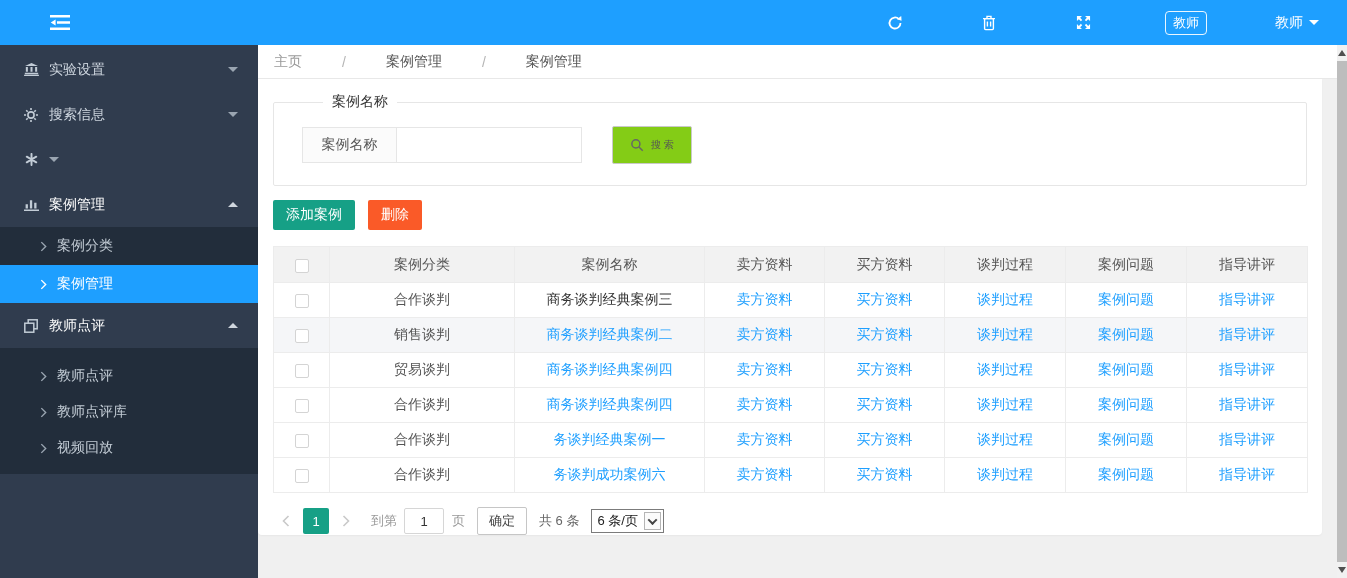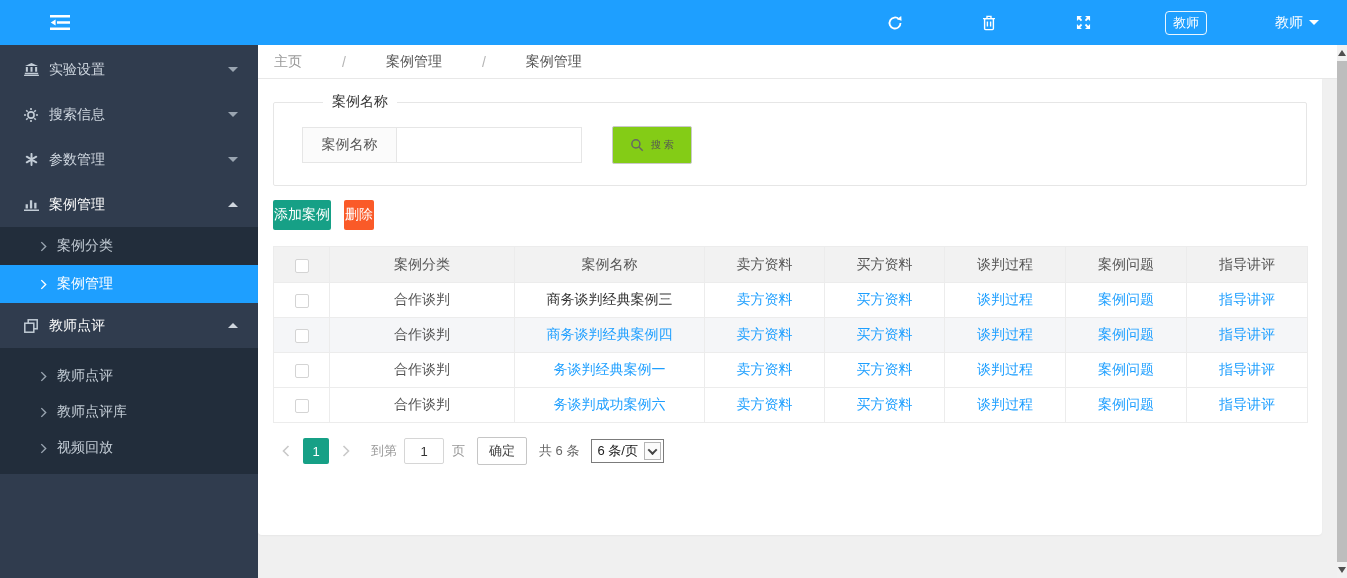--- a/index.html
+++ b/index.html
@@ -51,21 +51,21 @@
   fieldset.search { border:1px solid #e6e6e6; border-radius:2px; padding:15px 0 21px 28px; }
   fieldset.search legend { margin-left:21px; padding:0 9px; font-size:14px; color:#333; }
   .form-row { display:flex; align-items:center; }
   .fld-label { height:36px; width:95px; background:#fbfbfb; border:1px solid #e6e6e6; display:flex; align-items:center; justify-content:center; font-size:14px; color:#555; }
   .fld-input { height:36px; width:185px; border:1px solid #e6e6e6; border-left:none; padding:0 10px; font-size:14px; color:#333; outline:none; }
   .search-btn { margin-left:30px; height:38px; padding:0 17px; background:#84cc16; border:1px solid #c9c9c9; border-radius:2px; font-size:10px; color:#555; display:flex; align-items:center; cursor:pointer; font-family:inherit; }
   .search-btn svg { margin-right:7px; }
 
   
   .toolbar { margin-top:14px; display:flex; }
-  .btn { height:30px; border:none; border-radius:2px; color:#fff; font-size:14px; padding:0 1px; cursor:pointer; font-family:inherit; }
+  .btn { height:30px; border:none; border-radius:2px; color:#fff; font-size:14px; padding:0 13px; cursor:pointer; font-family:inherit; }
   .btn.add { background:#16a086; }
   .btn.del { background:#fa5a28; margin-left:13px; }
 
   
   table.cases { width:100%; margin-top:16px; border-collapse:collapse; table-layout:fixed; }
   table.cases th, table.cases td { border:1px solid #ececec; text-align:center; font-size:14px; }
   table.cases th { background:#f2f2f2; color:#555; height:36px; font-weight:normal; }
   table.cases td { height:35px; color:#555; }
   table.cases tbody tr:nth-child(2) { background:#f5f6f8; }
   .checkbox { display:inline-block; width:14px; height:14px; background:#fff; border:1px solid #d4d4d4; border-radius:2px; vertical-align:middle; cursor:pointer; }
@@ -154,21 +154,20 @@
         </span>
         <span class="lbl">搜索信息</span>
         <span class="tri down"></span>
       </div>
       <div class="side-item">
         <span class="mi">
           <svg viewBox="0 0 14 14" width="13" height="13" fill="none" stroke="currentColor" stroke-width="2.1" stroke-linecap="round">
             <path d="M7 1v12M1.9 4l10.2 6M12.1 4L1.9 10"></path>
           </svg>
         </span>
-        <span class="lbl">参数管理</span>
         <span class="tri down"></span>
       </div>
       <div class="side-item expanded">
         <span class="mi">
           <svg viewBox="0 0 15 13" width="15" height="13" fill="currentColor">
             <path d="M0 11.4h15V13H0zM1.6 6.2h2.3v4.2H1.6zM5.9 2.2h2.3v8.2H5.9zM10.2 4.8h2.3v5.6h-2.3z"></path>
           </svg>
         </span>
         <span class="lbl">案例管理</span>
         <span class="tri up"></span>
@@ -290,20 +289,40 @@
                 <td>合作谈判</td>
                 <td><span class="plain-name">商务谈判经典案例三</span></td>
                 <td><a class="link">卖方资料</a></td>
                 <td><a class="link">买方资料</a></td>
                 <td><a class="link">谈判过程</a></td>
                 <td><a class="link">案例问题</a></td>
                 <td><a class="link">指导讲评</a></td>
               </tr>
               <tr>
                 <td><span class="checkbox"></span></td>
+                <td>销售谈判</td>
+                <td><a class="link">商务谈判经典案例二</a></td>
+                <td><a class="link">卖方资料</a></td>
+                <td><a class="link">买方资料</a></td>
+                <td><a class="link">谈判过程</a></td>
+                <td><a class="link">案例问题</a></td>
+                <td><a class="link">指导讲评</a></td>
+              </tr>
+              <tr>
+                <td><span class="checkbox"></span></td>
+                <td>贸易谈判</td>
+                <td><a class="link">商务谈判经典案例四</a></td>
+                <td><a class="link">卖方资料</a></td>
+                <td><a class="link">买方资料</a></td>
+                <td><a class="link">谈判过程</a></td>
+                <td><a class="link">案例问题</a></td>
+                <td><a class="link">指导讲评</a></td>
+              </tr>
+              <tr>
+                <td><span class="checkbox"></span></td>
                 <td>合作谈判</td>
                 <td><a class="link">商务谈判经典案例四</a></td>
                 <td><a class="link">卖方资料</a></td>
                 <td><a class="link">买方资料</a></td>
                 <td><a class="link">谈判过程</a></td>
                 <td><a class="link">案例问题</a></td>
                 <td><a class="link">指导讲评</a></td>
               </tr>
               <tr>
                 <td><span class="checkbox"></span></td>

